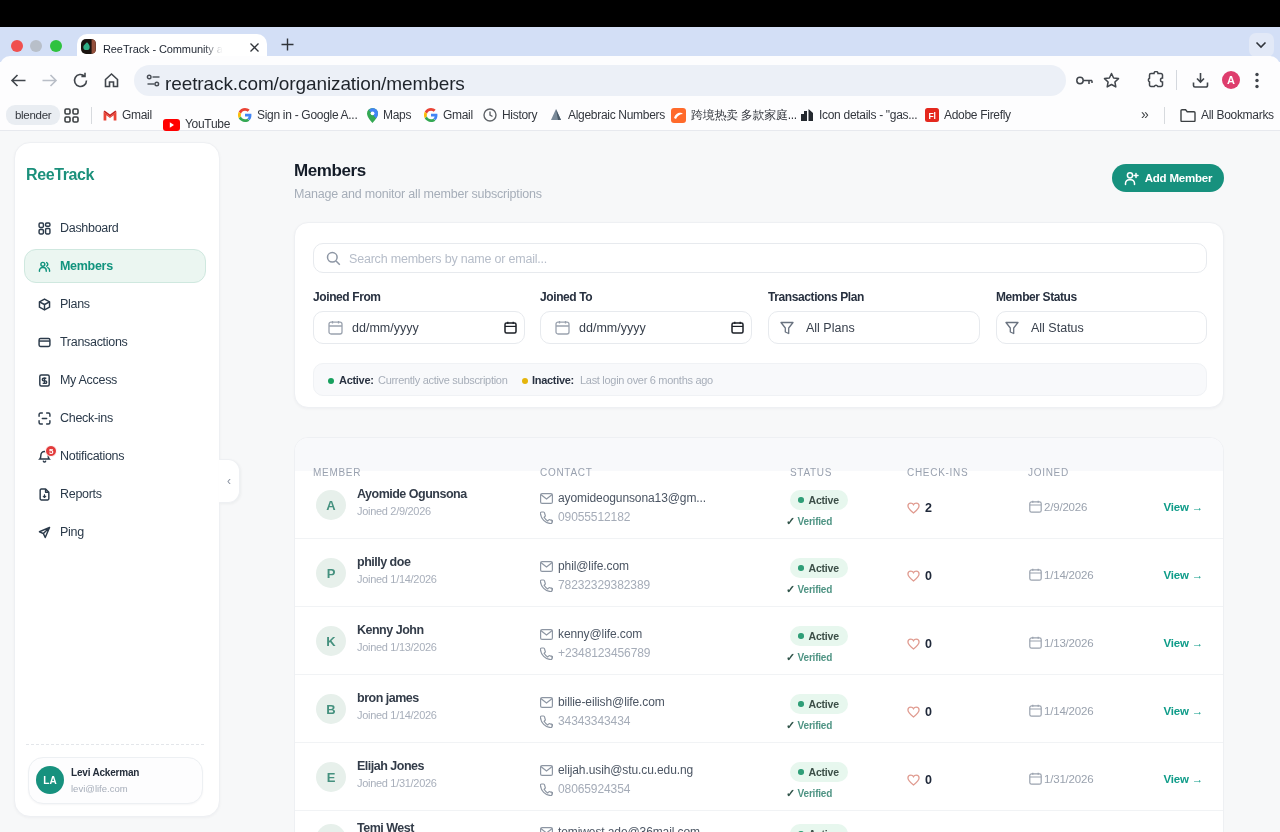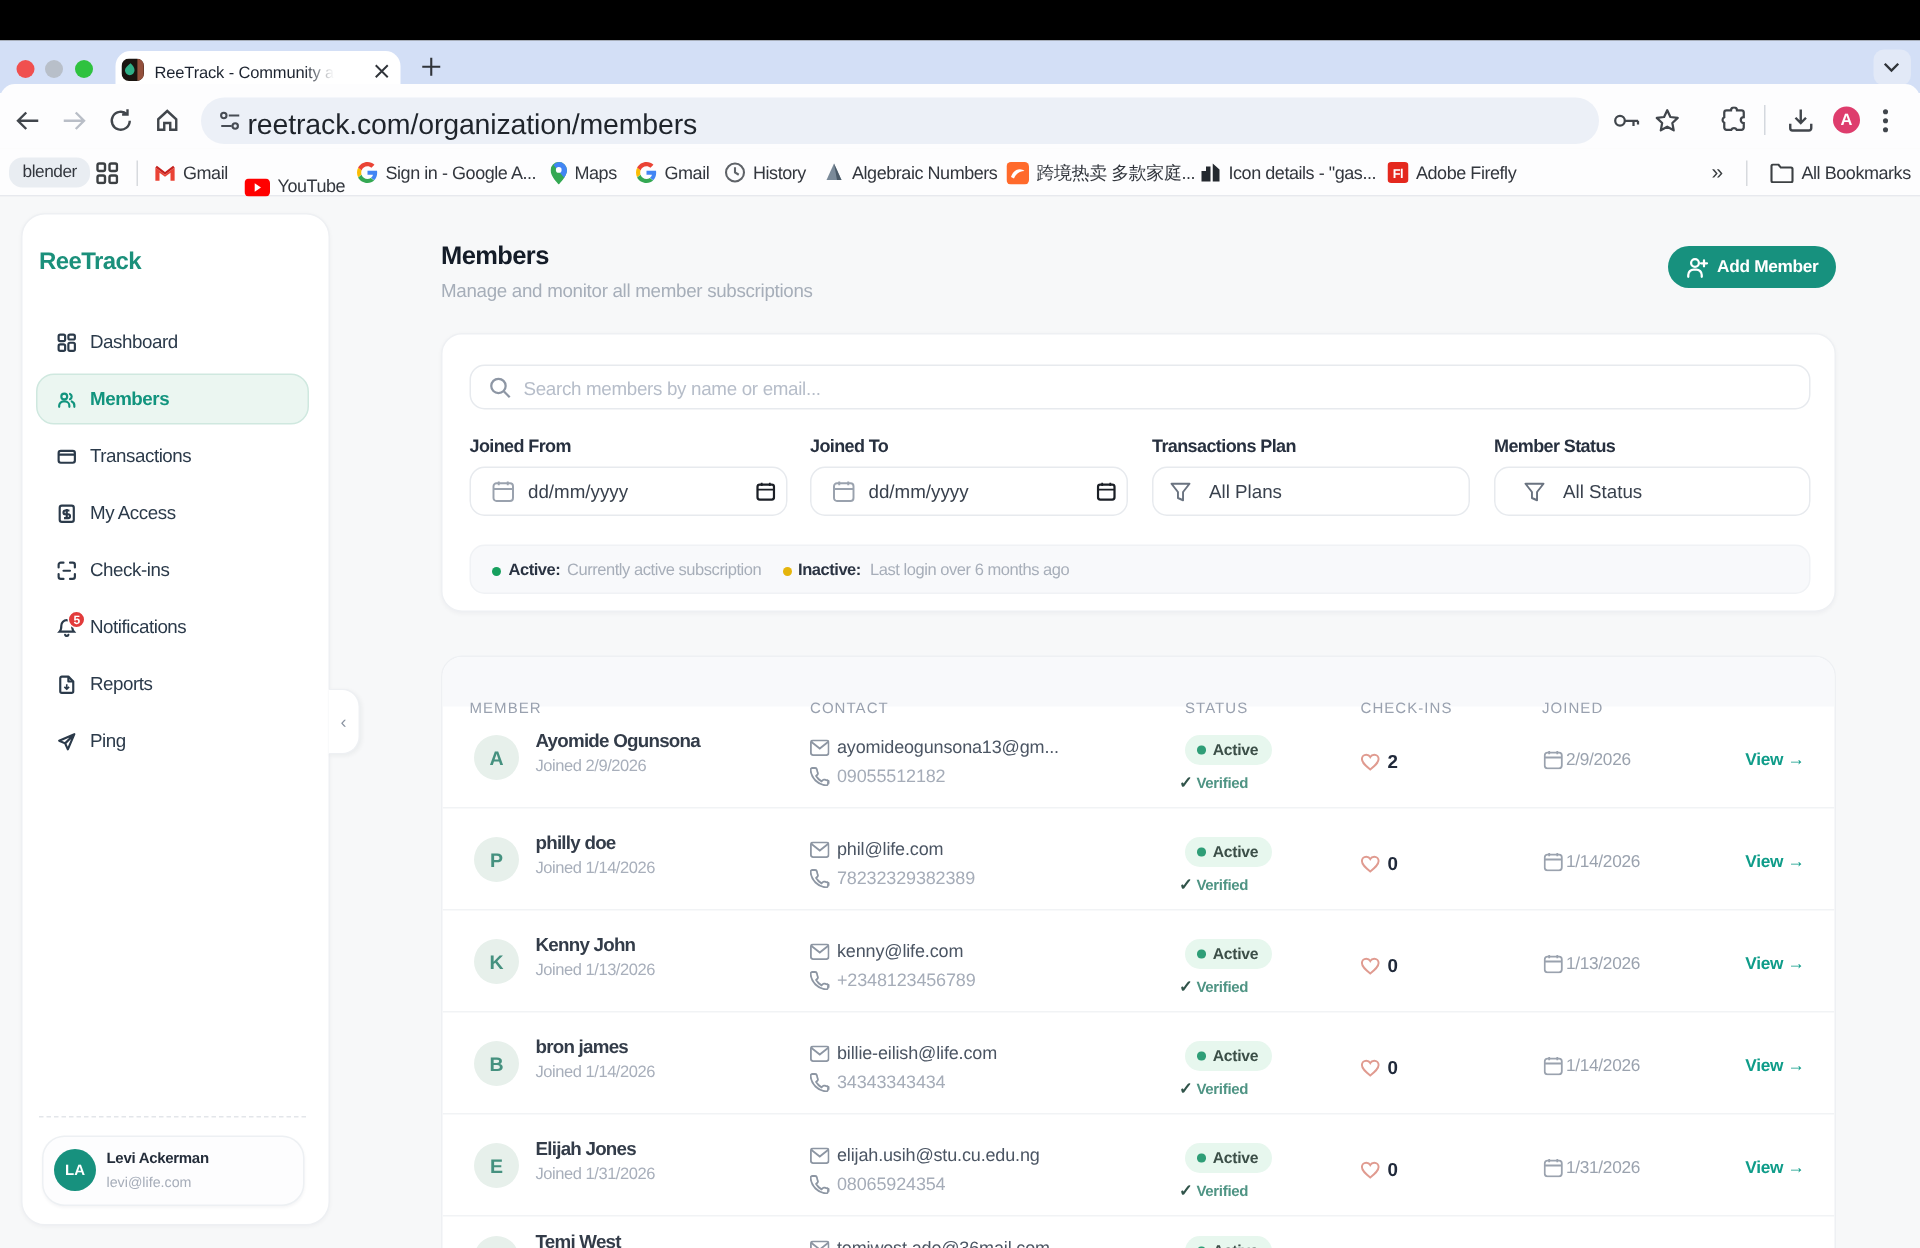--- a/index.html
+++ b/index.html
@@ -245,20 +245,27 @@
   <div class="navitem">
       <div class="navactive"></div>
       <svg width="13" height="13" viewBox="0 0 18 18" fill="none" stroke="#12947e" stroke-width="2" stroke-linecap="round">
         <circle cx="6.7" cy="6" r="2.7"></circle>
         <path d="M2 15.5 v-1 a4 4 0 0 1 4 -4 h1.4 a4 4 0 0 1 4 4 v1"></path>
         <path d="M12 3.6 a2.7 2.7 0 0 1 0 4.9 M13.6 10.6 a4 4 0 0 1 2.4 3.9 v1"></path>
       </svg>
       <span class="mact">Members</span>
     </div>
   <div class="navitem">
+      <svg width="13" height="13" viewBox="0 0 18 18" fill="none" stroke="#2b3a4a" stroke-width="2" stroke-linejoin="round">
+        <path d="M9 1.5 L16 5.25 V12.75 L9 16.5 L2 12.75 V5.25 Z"></path>
+        <path d="M2 5.25 L9 9 L16 5.25 M9 9 V16.5"></path>
+      </svg>
+      <span>Plans</span>
+    </div>
+  <div class="navitem">
       <svg width="13" height="13" viewBox="0 0 18 18" fill="none" stroke="#2b3a4a" stroke-width="2">
         <rect x="1.5" y="3.5" width="15" height="11" rx="2"></rect>
         <path d="M1.5 7 H16.5"></path>
       </svg>
       <span>Transactions</span>
     </div>
   <div class="navitem">
       <svg width="13" height="13" viewBox="0 0 18 18" fill="none" stroke="#2b3a4a" stroke-width="2">
         <rect x="2.5" y="1.5" width="13" height="15" rx="2"></rect>
         <path d="M9 4.5 v9 M11.5 6 h-3.75 a1.75 1.75 0 0 0 0 3.5 h2.5 a1.75 1.75 0 0 1 0 3.5 H6.5"></path>
@@ -347,21 +354,21 @@
         <path d="M1 5.4 H12" stroke-width="1.2"></path>
         <path d="M3.8 0.8 V3 M9.2 0.8 V3" stroke-width="1.2"></path>
       </svg>
   </div>
   <div class="finput" style="left:473px;width:212px;padding-left:11px;gap:12px;">
     <svg width="14" height="14" viewBox="0 0 14 14" fill="none" stroke="#6a7380" stroke-width="1.3" stroke-linejoin="round">
         <path d="M1 1.5 H13 L8.7 7 V12.5 L5.3 11 V7 Z"></path>
       </svg>
     <span>All Plans</span>
   </div>
-  <div class="finput" style="left:701px;width:211px;padding-left:19px;gap:12px;">
+  <div class="finput" style="left:701px;width:211px;padding-left:8px;gap:12px;">
     <svg width="14" height="14" viewBox="0 0 14 14" fill="none" stroke="#6a7380" stroke-width="1.3" stroke-linejoin="round">
         <path d="M1 1.5 H13 L8.7 7 V12.5 L5.3 11 V7 Z"></path>
       </svg>
     <span>All Status</span>
   </div>
   <div class="legend">
     <span class="ldot" style="background:#17a05e;left:14px;"></span>
     <span style="color:#2a3342;font-weight:bold;left:25px;">Active:</span>
     <span style="left:64px;">Currently active subscription</span>
     <span class="ldot" style="background:#e5b50c;left:208px;"></span>

